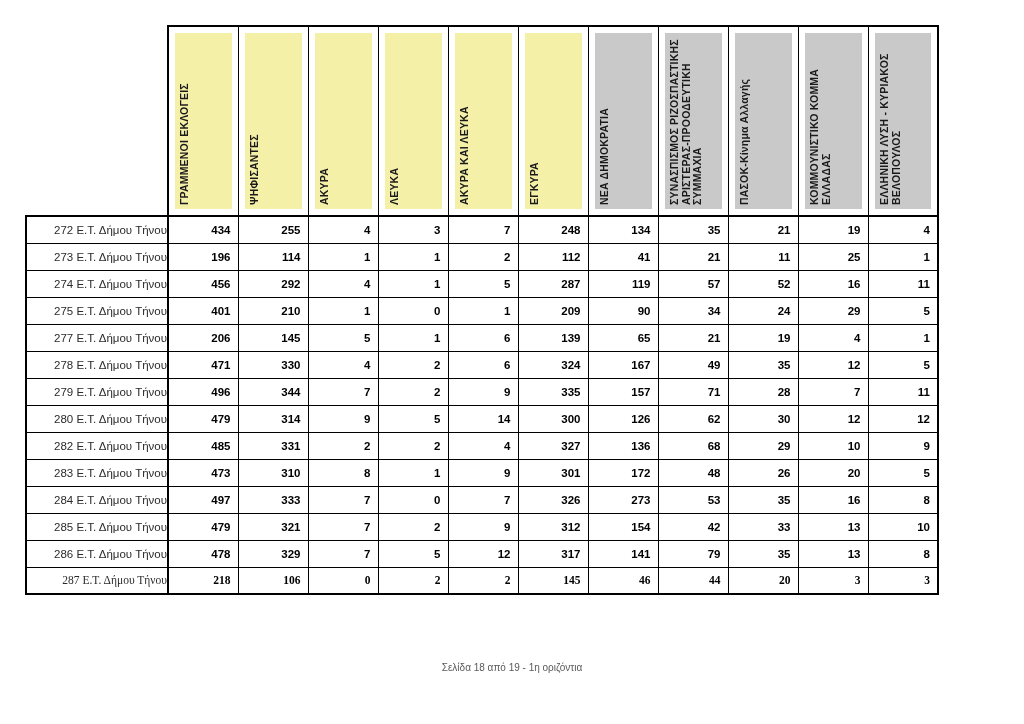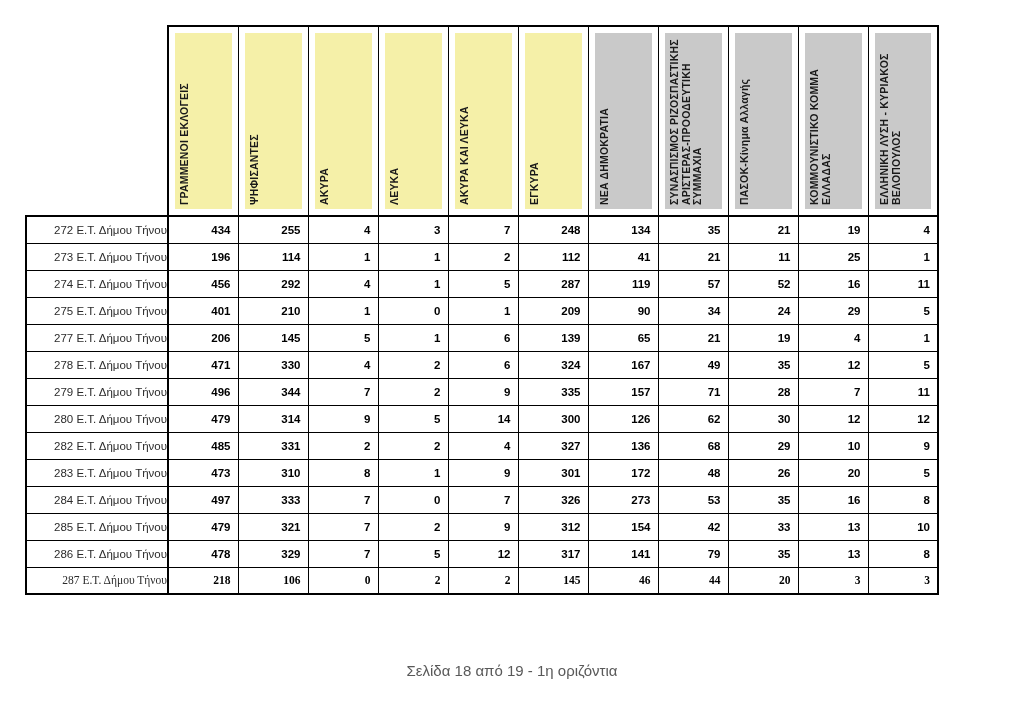--- a/index.html
+++ b/index.html
@@ -26,21 +26,21 @@
 
   tbody tr { height: 27px; }
   td.label { width: 142px; border-left: 2px solid #000; border-right: 2px solid #000;
     padding-left: 7px; font-size: 11.5px; color: #2b2b2b; text-align: right; white-space: nowrap; }
   td.num { width: 70px; padding-right: 7px; font-size: 11.5px; font-weight: bold;
     color: #000; text-align: right; }
   td.num.last-col { border-right: 2px solid #000; }
   tbody tr:last-child td { border-bottom: 2px solid #000; font-family: Liberation Serif, serif; }
 
   .footer { position: absolute; left: 0; top: 662px; width: 1024px; text-align: center;
-    font-size: 15px; color: #595959; }
+    font-size: 10px; color: #595959; }
 </style>
 </head>
 <body>
 
 <div class="page">
   <div class="table-wrap">
     <table>
       <thead>
         <tr>
           <th class="corner"></th>

